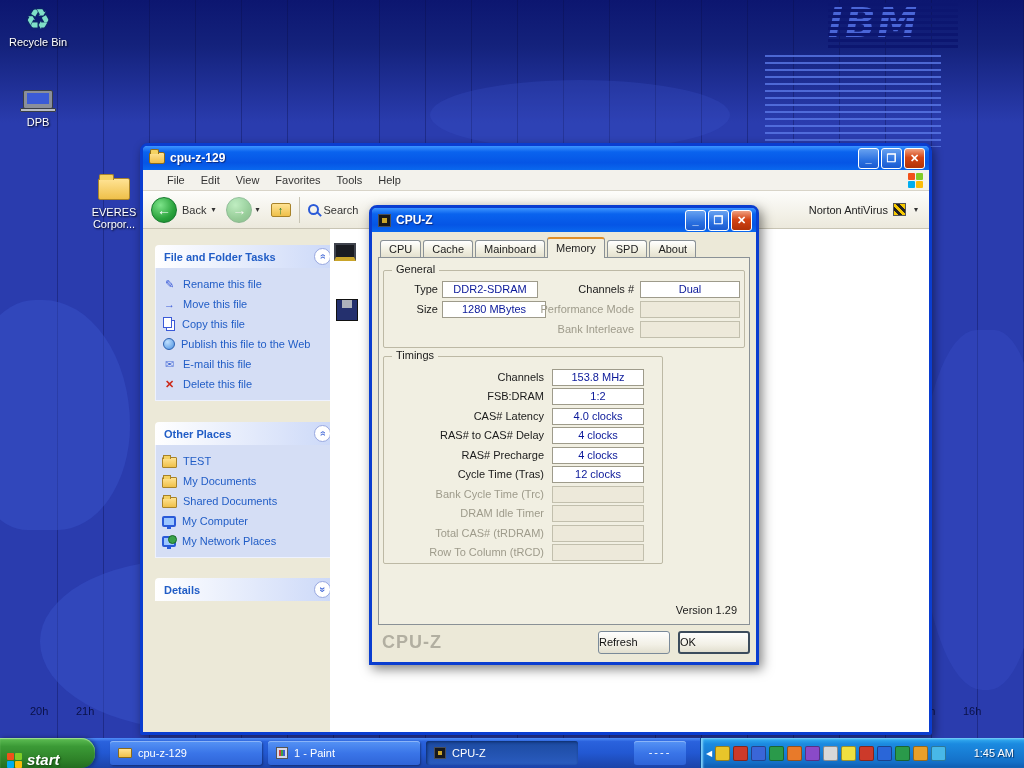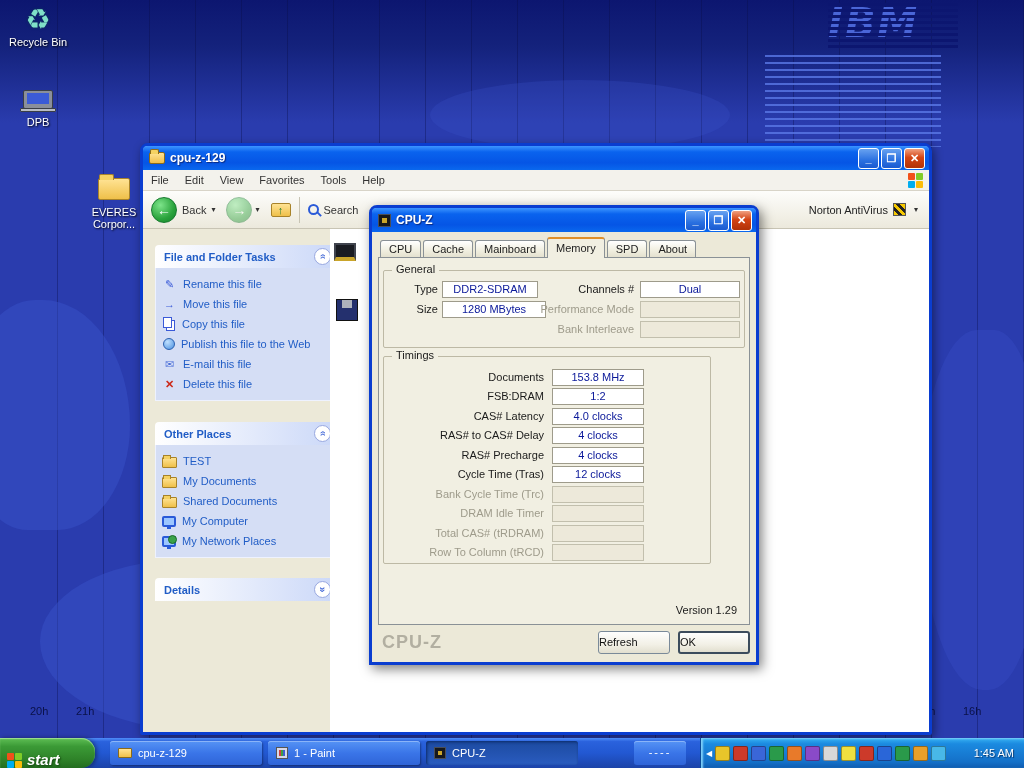--- a/index.html
+++ b/index.html
@@ -29,21 +29,21 @@
   .folder-lg::before { content:""; position:absolute; top:-5px; left:0; width:13px; height:5px; background:#f5d263; border:1px solid #a8832a; border-bottom:0; border-radius:2px 2px 0 0; }
 
   
   .win-explorer { position:absolute; left:140px; top:143px; width:792px; height:592px; border:3px solid #0a3dd0; border-radius:8px 8px 2px 2px; background:#ece9d8; box-shadow:2px 3px 10px rgba(0,0,0,.45); }
   .titlebar { height:24px; background:linear-gradient(180deg,#3d95ff 0%,#0a63ee 25%,#0555e5 70%,#0a68ee 100%); display:flex; align-items:center; padding:0 4px 0 6px; border-radius:4px 4px 0 0; color:#fff; font-weight:bold; font-size:12px; text-shadow:1px 1px 1px #0a2a80; }
   .title-folder { width:16px; height:12px; background:linear-gradient(#ffe394,#efc04a); border:1px solid #8a6a1a; border-radius:2px; position:relative; margin-right:5px; }
   .title-folder::before { content:""; position:absolute; top:-4px; left:0; width:7px; height:4px; background:#f5d263; border:1px solid #8a6a1a; border-bottom:0; border-radius:2px 2px 0 0; }
   .tb-buttons { margin-left:auto; display:flex; gap:2px; }
   .tb-btn { width:21px; height:21px; border:1px solid #fff; border-radius:3px; background:linear-gradient(180deg,#68a2f0,#2a70e0 60%,#1a5ad0); color:#fff; font-size:11px; font-weight:bold; line-height:18px; text-align:center; text-shadow:none; }
   .tb-btn.close { background:linear-gradient(180deg,#f0a080,#d44414 45%,#b03208); }
-  .menubar { height:21px; background:#f3f2ec; display:flex; align-items:center; padding:0 0; border-bottom:1px solid #d8d4c8; position:relative; }
+  .menubar { height:21px; background:#f3f2ec; display:flex; align-items:center; padding:0 16px; border-bottom:1px solid #d8d4c8; position:relative; }
   .menu-item { padding:2px 8px; color:#333; }
   .winflag { position:absolute; right:6px; top:3px; width:15px; height:15px; display:grid; grid-template-columns:1fr 1fr; gap:1px; }
   .winflag i { border-radius:1px; }
   .toolbar { height:38px; background:linear-gradient(#fdfdfb,#ece9dc); display:flex; align-items:center; padding:0 8px; border-bottom:1px solid #c8c4b4; position:relative; }
   .back-circle { width:26px; height:26px; border-radius:50%; background:radial-gradient(circle at 35% 30%,#7de48a,#2aa33c 60%,#15802a); border:1px solid #157a2e; color:#fff; text-align:center; line-height:24px; font-weight:bold; font-size:14px; }
   .fwd-circle { opacity:.45; margin-left:8px; }
   .tool-label { margin:0 2px 0 5px; color:#333; }
   .caret { font-size:8px; color:#333; margin:0 3px; }
   .up-folder { width:20px; height:14px; background:linear-gradient(#ffe394,#efc04a); border:1px solid #a8832a; border-radius:2px; margin-left:8px; position:relative; text-align:center; color:#1a7a2e; font-weight:bold; font-size:11px; line-height:13px; }
   .tsep { width:1px; height:26px; background:#c8c4b4; margin:0 8px; }
@@ -310,23 +310,23 @@
         <span class="flabel" style="left:2px;top:30px;width:52px;">Size</span>
         <span class="fld" style="left:58px;top:30px;width:104px;">1280 MBytes</span>
         <span class="flabel" style="left:120px;top:10px;width:130px;">Channels #</span>
         <span class="fld" style="left:256px;top:10px;width:100px;">Dual</span>
         <span class="flabel dis" style="left:120px;top:30px;width:130px;padding-left:36px;">Performance Mode</span>
         <span class="fld dis" style="left:256px;top:30px;width:100px;"></span>
         <span class="flabel dis" style="left:120px;top:50px;width:130px;">Bank Interleave</span>
         <span class="fld dis" style="left:256px;top:50px;width:100px;"></span>
       </div>
 
-      <div class="group" style="left:4px;top:98px;width:328px;height:208px;">
+      <div class="group" style="left:4px;top:98px;width:280px;height:208px;">
         <span class="group-label">Timings</span>
-        <span class="flabel" style="left:2px;top:12px;width:158px;">Documents</span>
+        <span class="flabel" style="left:2px;top:12px;width:158px;">Channels</span>
         <span class="fld" style="left:168px;top:12px;width:92px;">153.8 MHz</span>
         <span class="flabel" style="left:2px;top:31px;width:158px;">FSB:DRAM</span>
         <span class="fld" style="left:168px;top:31px;width:92px;">1:2</span>
         <span class="flabel" style="left:2px;top:51px;width:158px;">CAS# Latency</span>
         <span class="fld" style="left:168px;top:51px;width:92px;">4.0 clocks</span>
         <span class="flabel" style="left:2px;top:70px;width:158px;">RAS# to CAS# Delay</span>
         <span class="fld" style="left:168px;top:70px;width:92px;">4 clocks</span>
         <span class="flabel" style="left:2px;top:90px;width:158px;">RAS# Precharge</span>
         <span class="fld" style="left:168px;top:90px;width:92px;">4 clocks</span>
         <span class="flabel" style="left:2px;top:109px;width:158px;">Cycle Time (Tras)</span>

